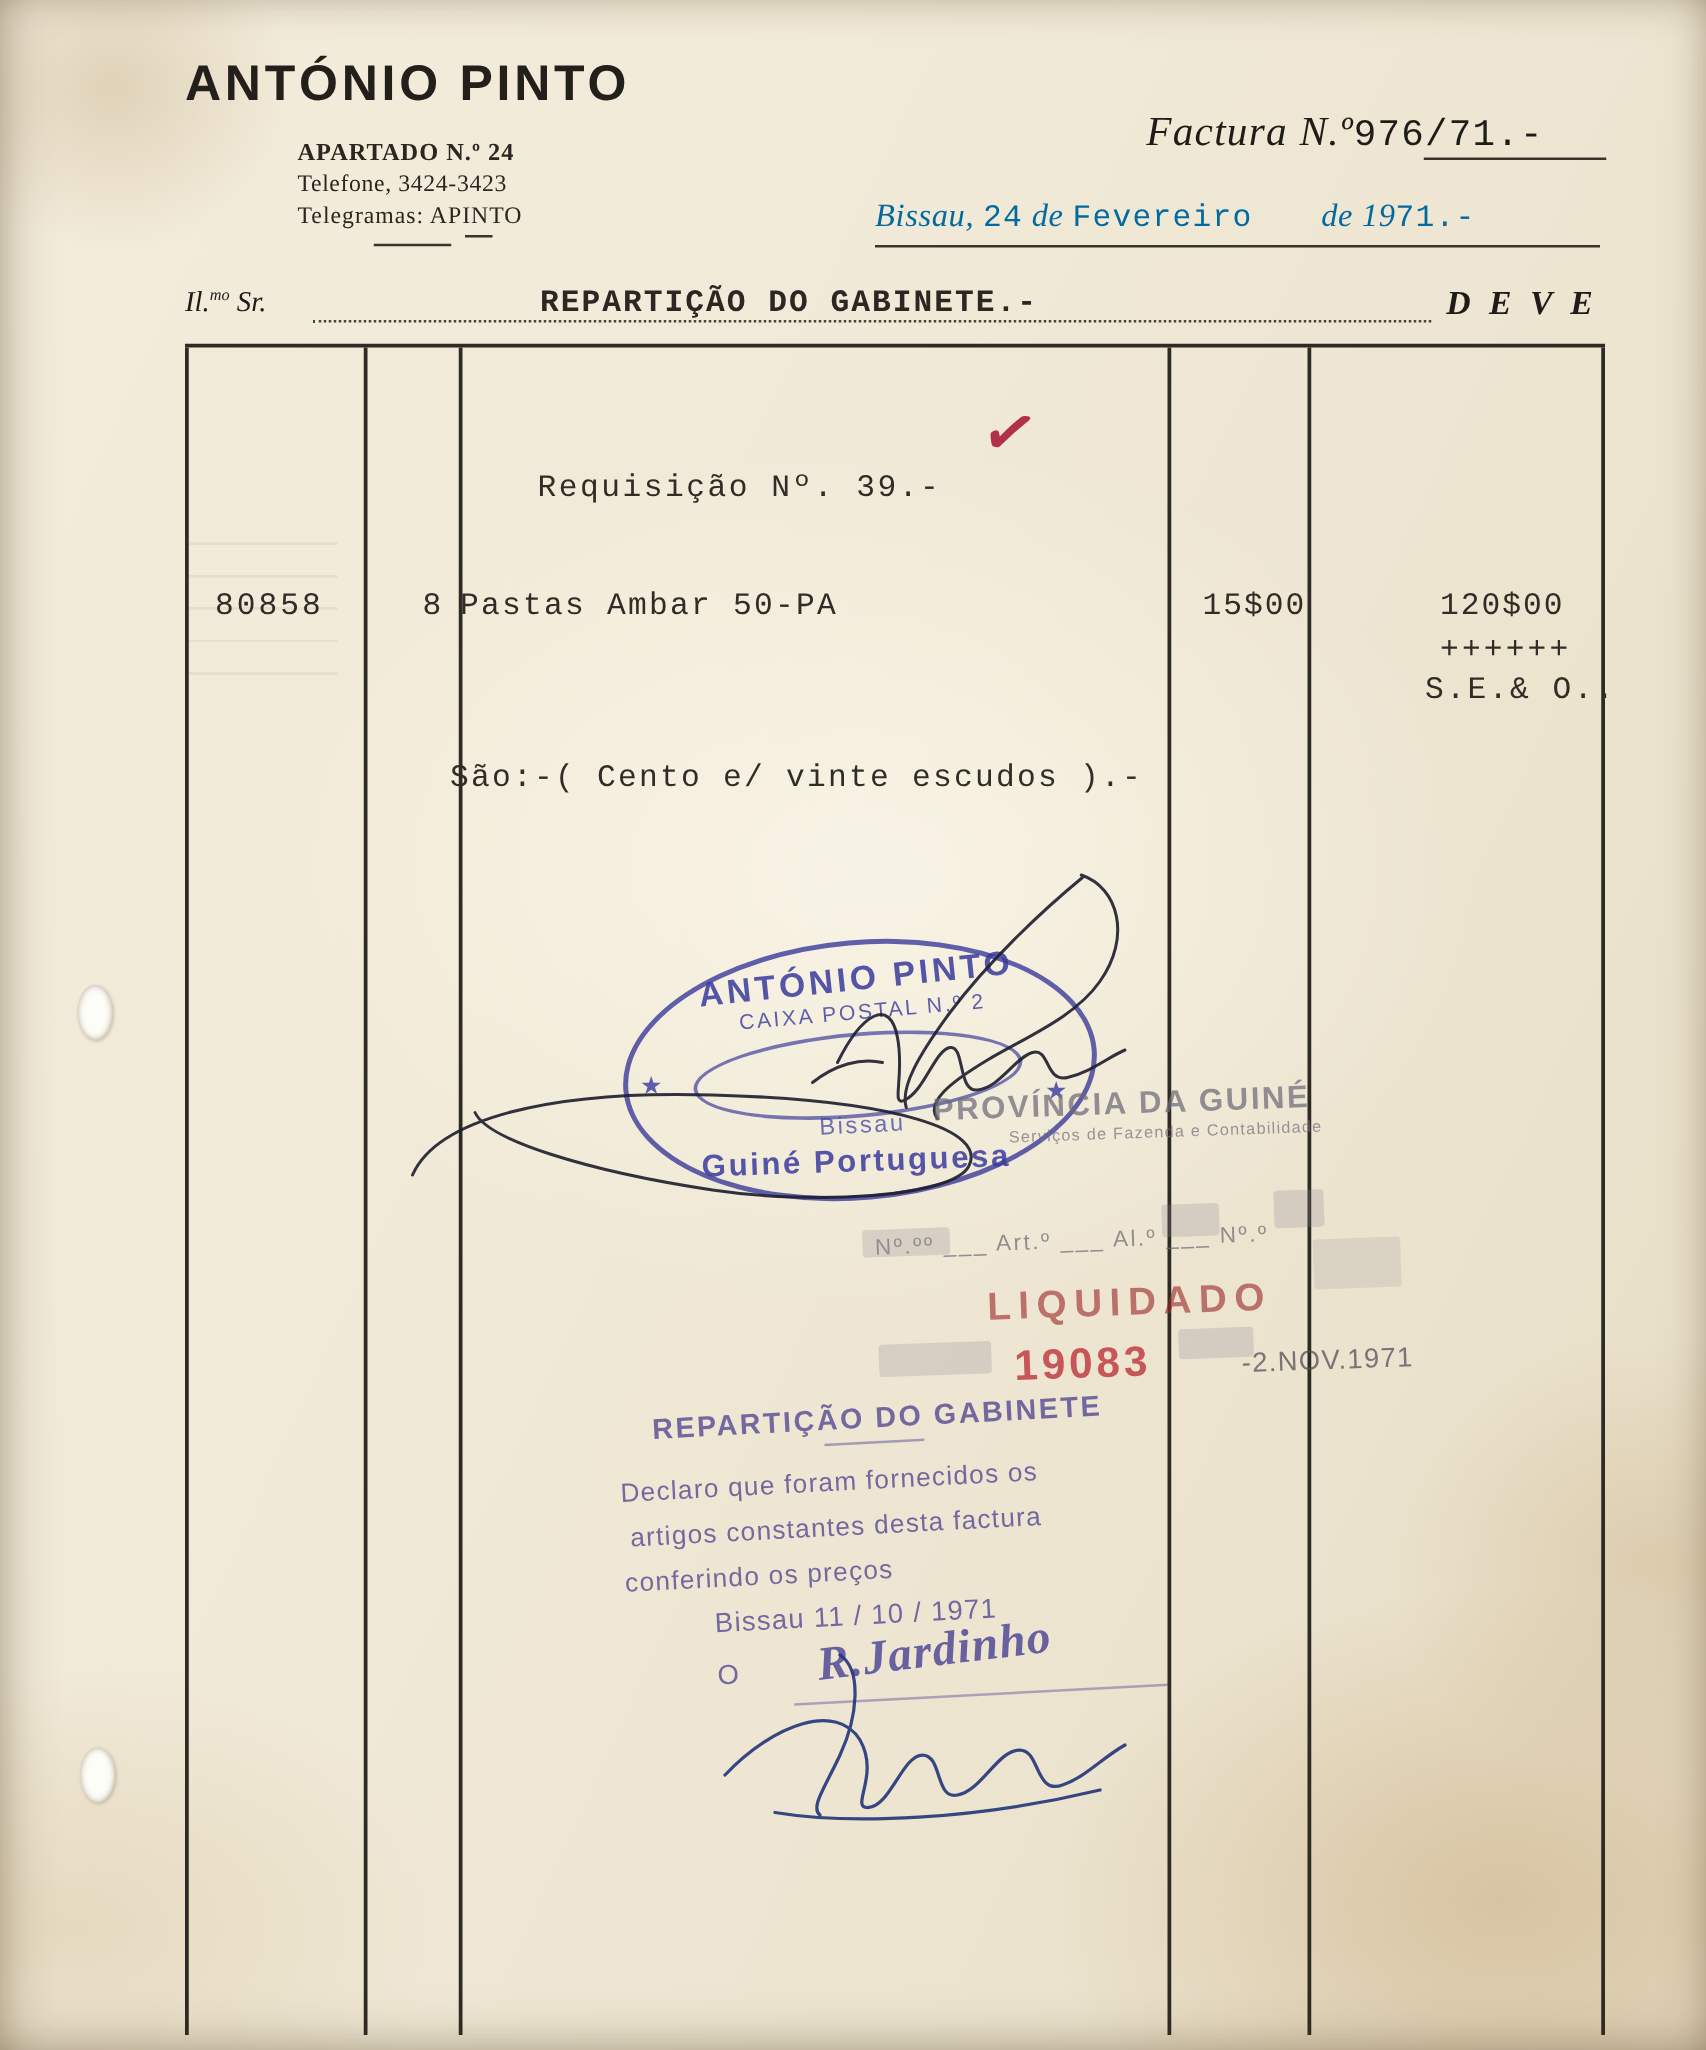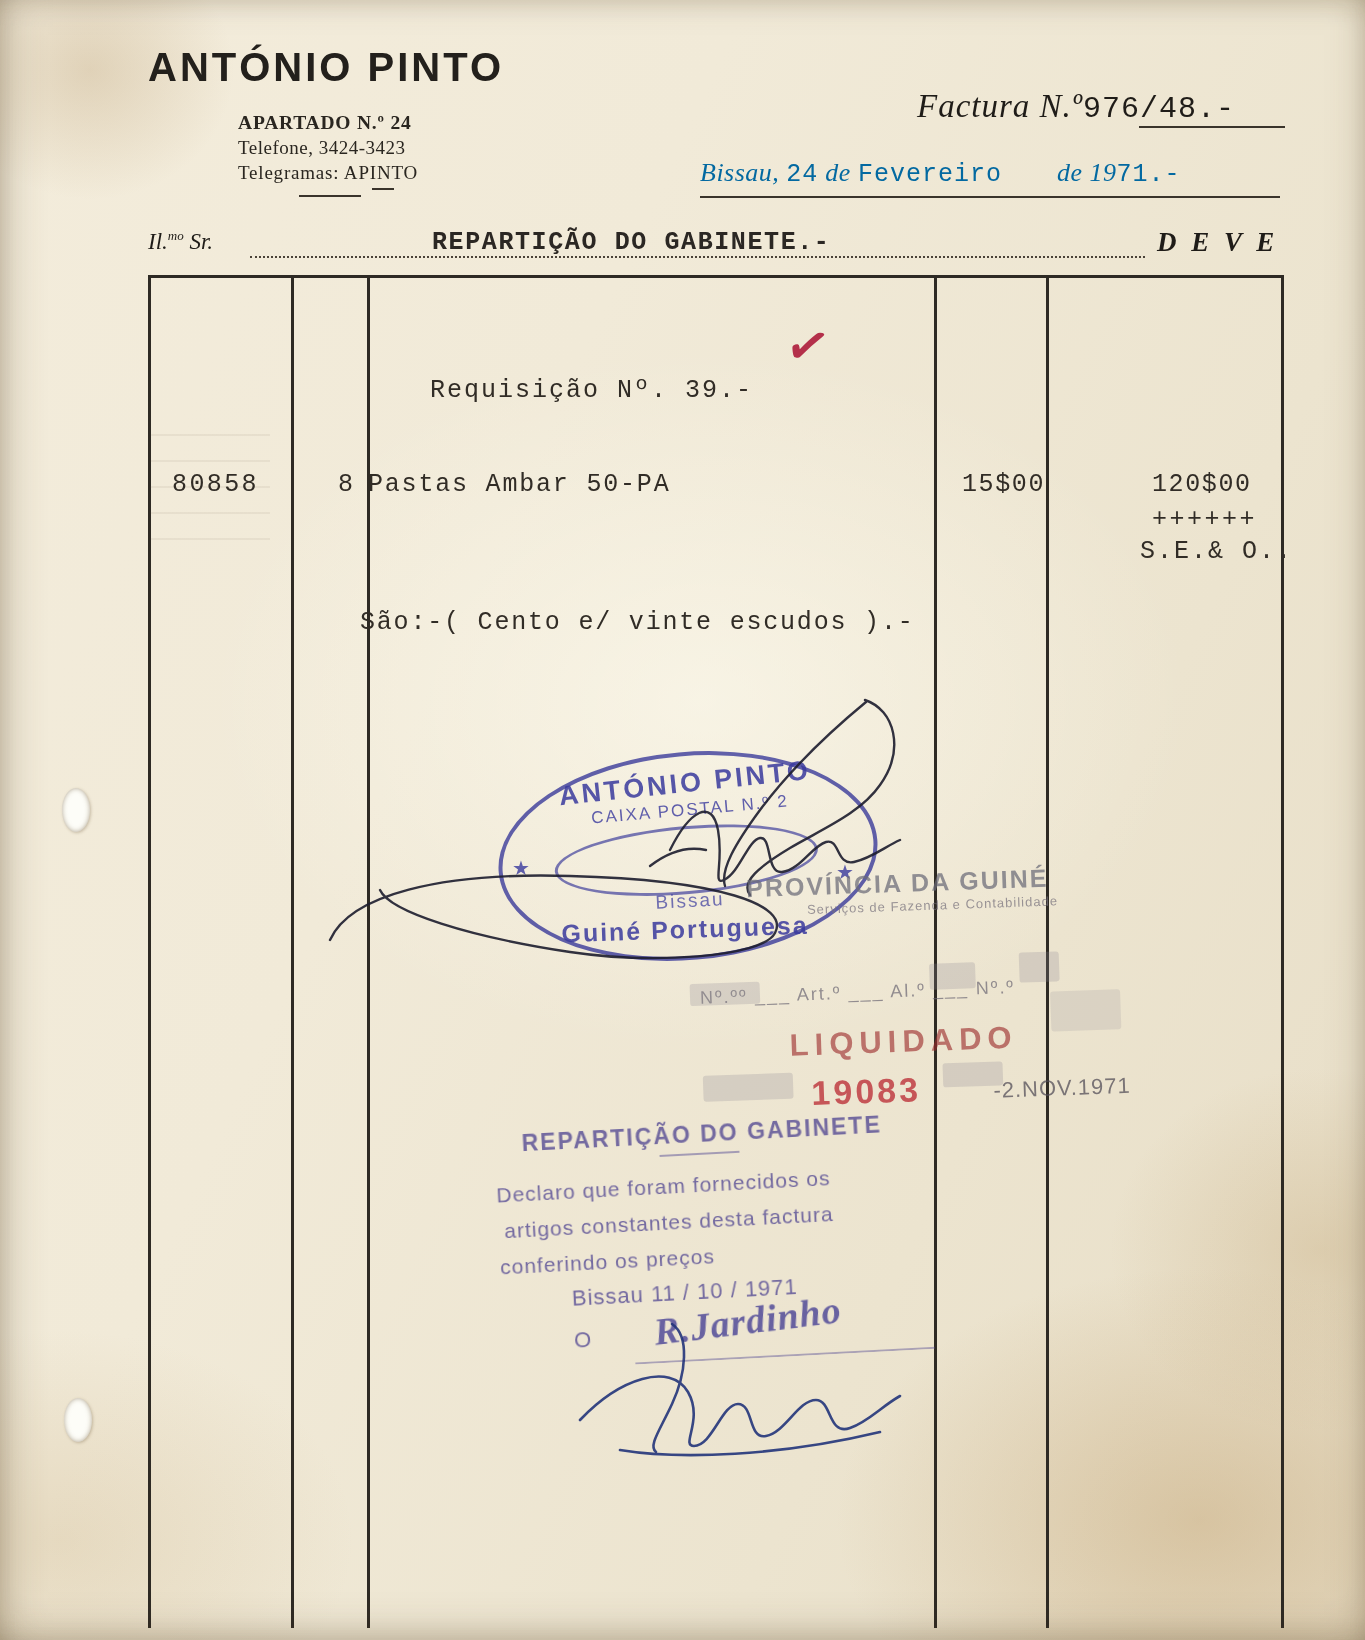--- a/index.html
+++ b/index.html
@@ -234,21 +234,21 @@
   <div class="addr">
     <div class="l1">APARTADO N.º 24</div>
     <div class="l2">Telefone, 3424-3423</div>
     <div class="l3">Telegramas: APINTO</div>
   </div>
   <div class="addr-rule"></div>
   <div class="addr-rule2"></div>
 
   <div class="factura">
     <span>Factura</span>
-    <span>N.º</span><span class="num">976/48.-</span>
+    <span>N.º</span><span class="num">976/71.-</span>
   </div>
   <div class="fact-rule"></div>
 
   <div class="dateline">
     <span>Bissau,</span>
     <span class="typed">24</span>
     <span>de</span>
     <span class="typed">Fevereiro</span>
     <span style="margin-left:48px">de 19</span><span class="typed">71.-</span>
   </div>

